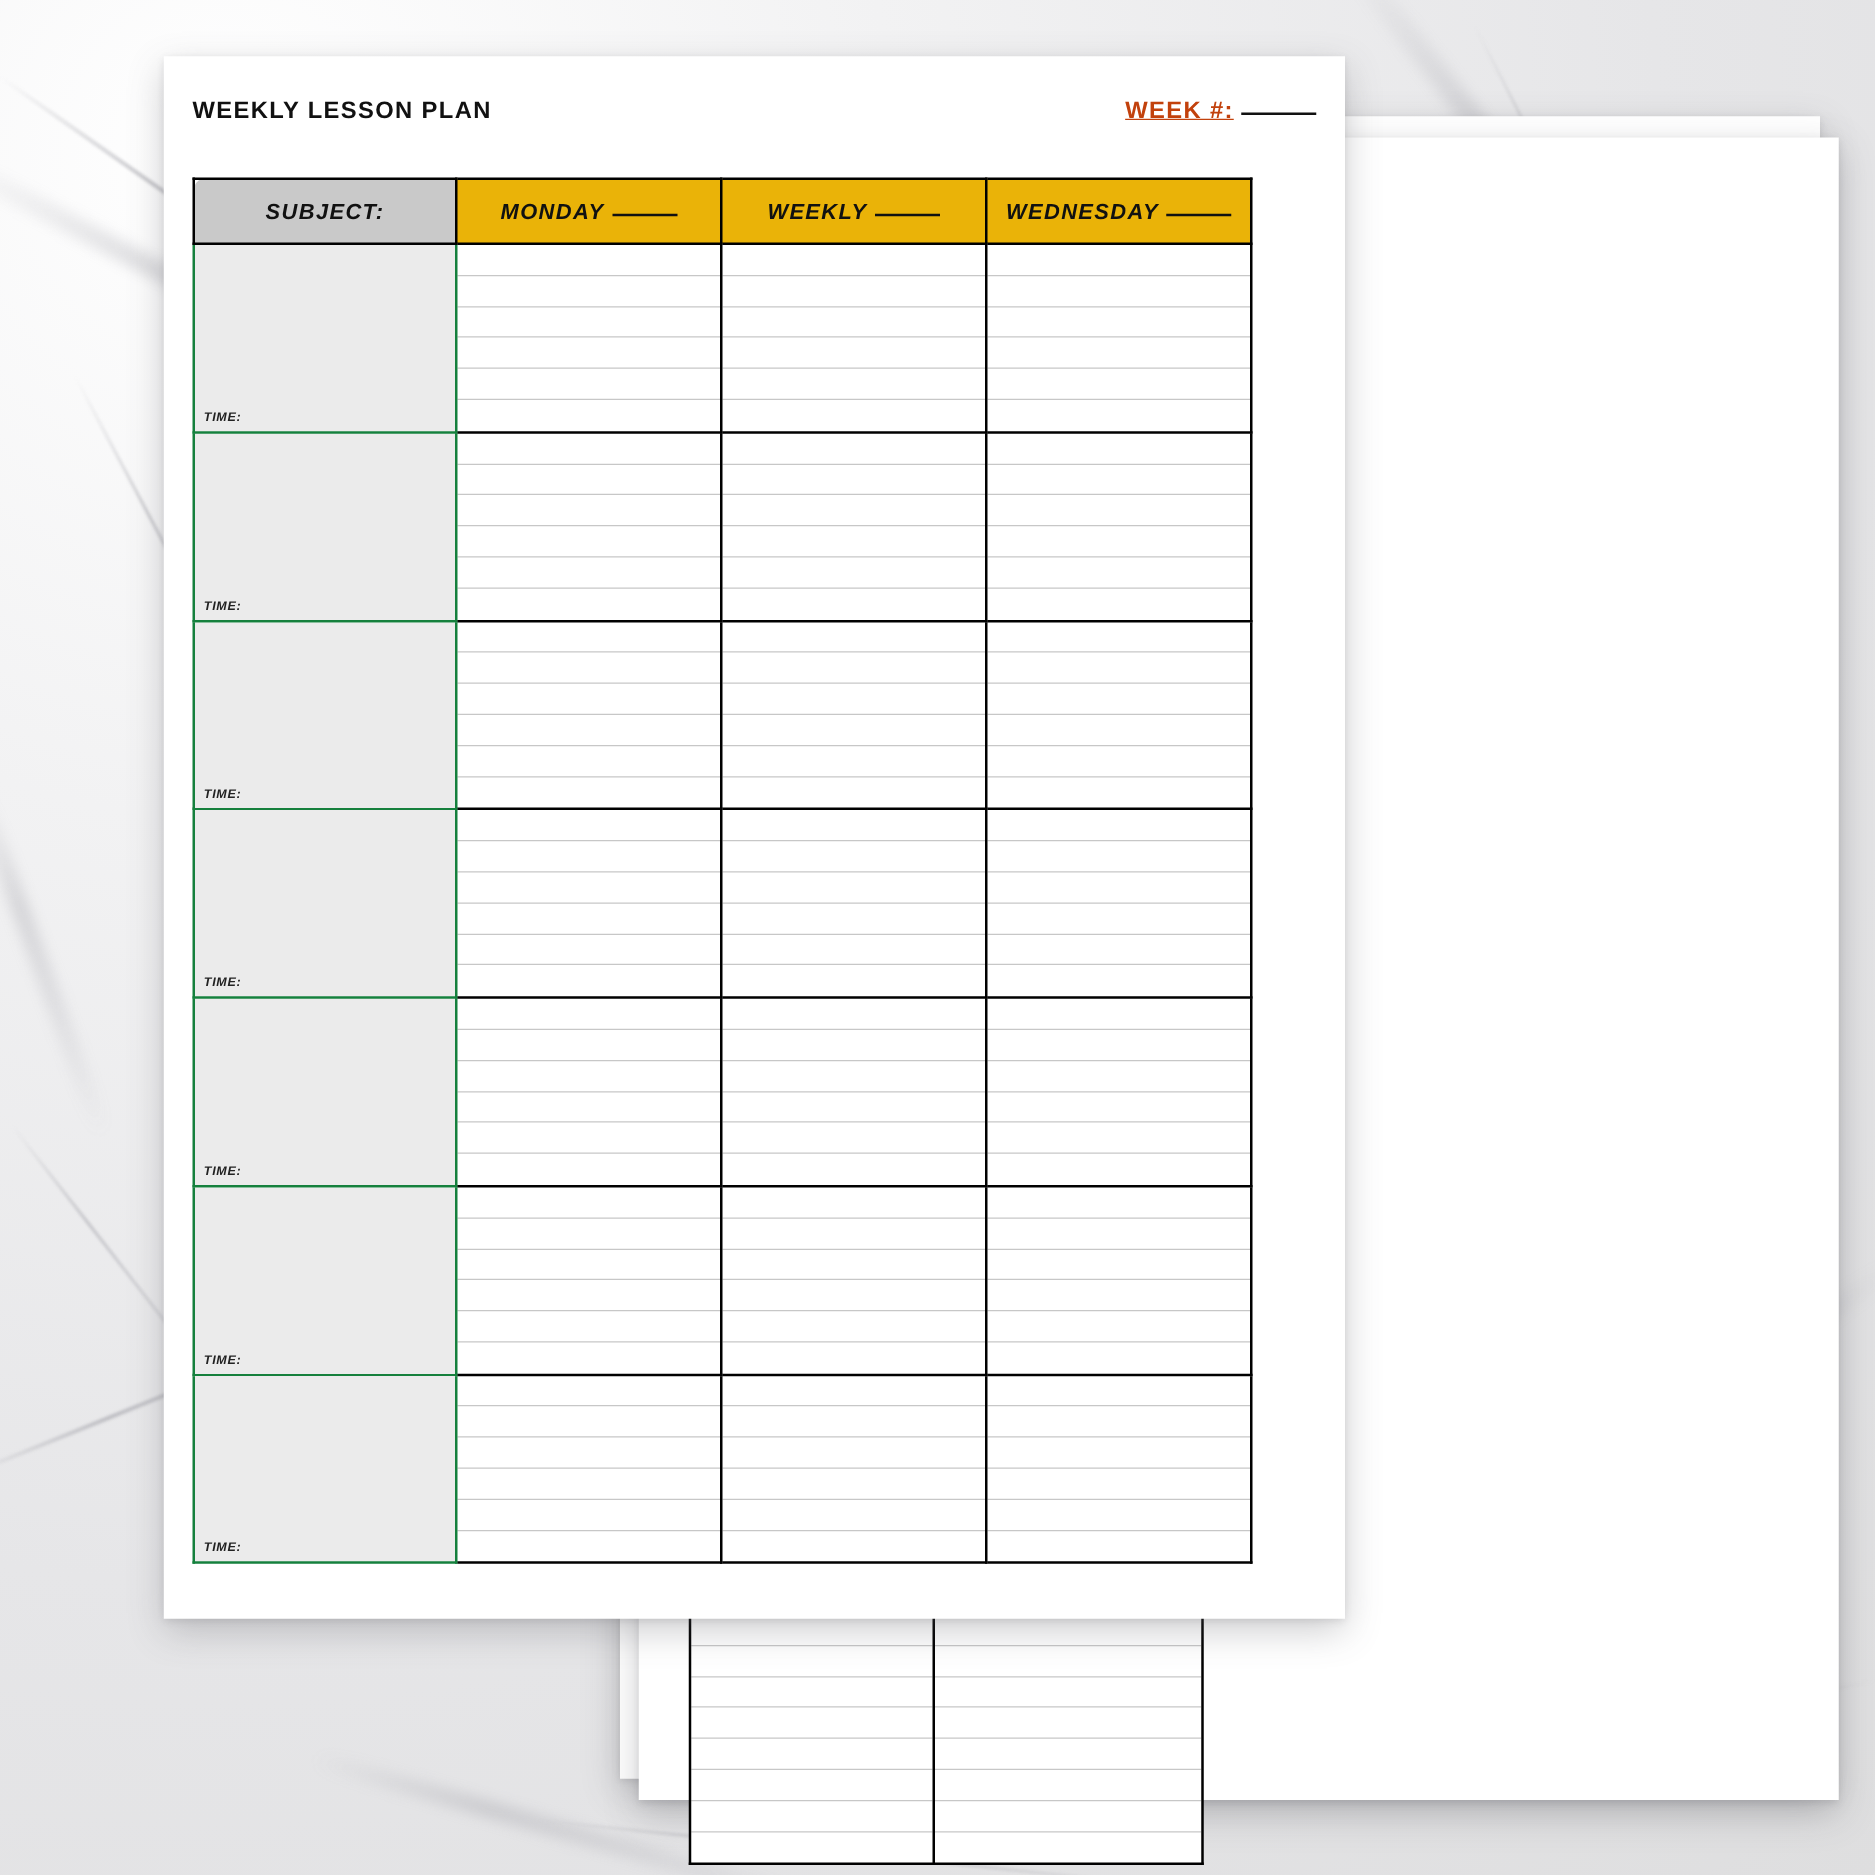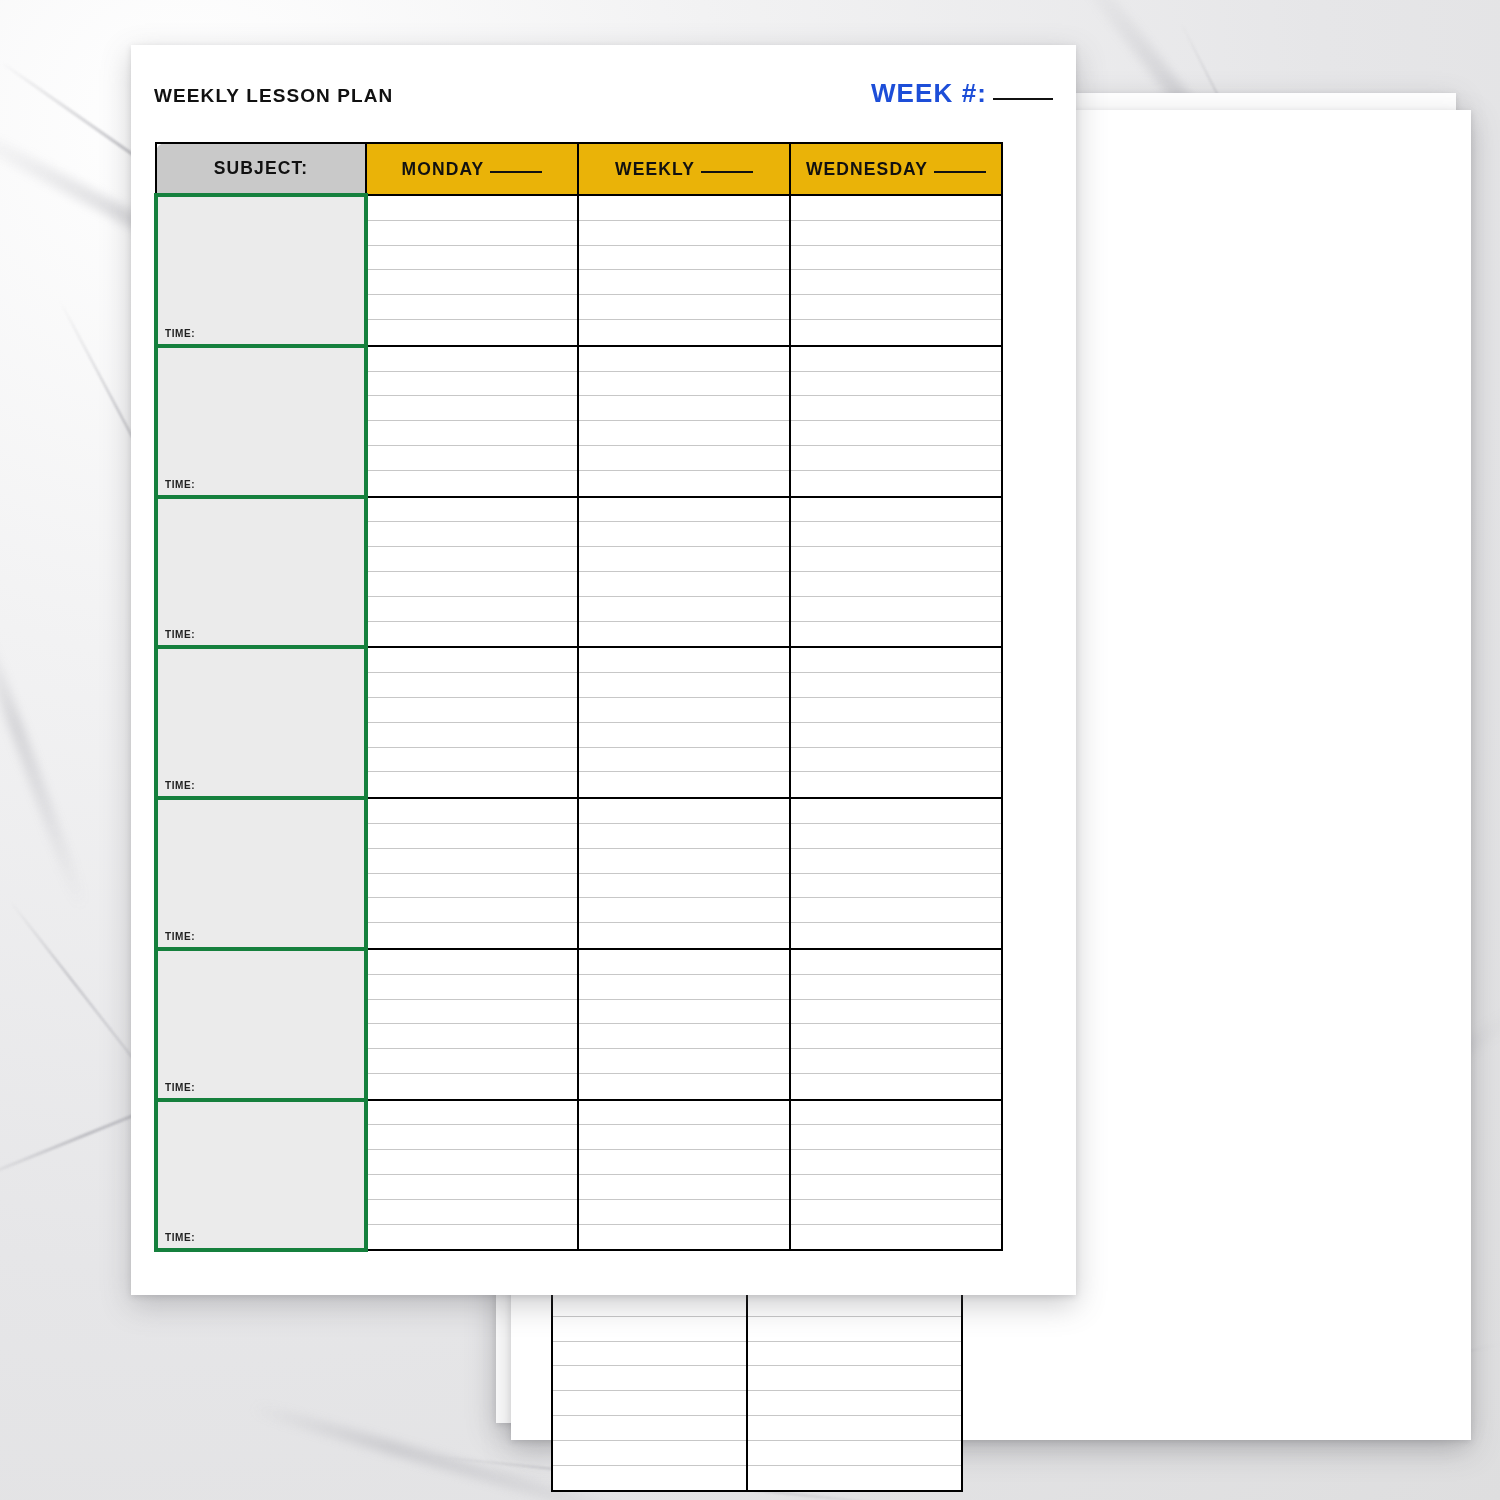--- a/index.html
+++ b/index.html
@@ -72,65 +72,66 @@
     justify-content: space-between;
     align-items: baseline;
   }
   .pg-title {
     font-size: 19px;
     letter-spacing: 1.1px;
     font-weight: 700;
     color: #111;
   }
   .pg-week {
-    font-size: 26px;
+    font-size: 19px;
     letter-spacing: 1.1px;
     font-weight: 700;
-    color: #1d4ed8;
+    color: #c2410c;
     white-space: nowrap;
+    text-decoration: underline;
   }
   .blank-line {
     display: inline-block;
     border-bottom: 2px solid #111;
     width: 60px;
     height: 1px;
     margin-left: 6px;
     vertical-align: 2px;
   }
   .blank-line.sm { width: 52px; }
 
   
   table.plan {
     position: absolute;
     left: 23px;
     top: 97px;
     border-collapse: collapse;
     table-layout: fixed;
   }
-  table.plan td, table.plan th { padding: 0; }
+  table.plan td, table.plan th { padding: 0; font-style: italic; }
 
   .hdr-cell {
     border: 2px solid #000;
     height: 52px;
     font-size: 17.5px;
     letter-spacing: 1.1px;
     font-weight: 700;
     color: #111;
     text-align: center;
     vertical-align: middle;
     white-space: nowrap;
   }
   .hdr-subject {
     background: #c9c9c9;
     border-top-left-radius: 9px;
   }
   .hdr-day { background: #eab308; }
 
   .subj-cell {
-    border: 4px solid #15803d;
+    border: 2px solid #15803d;
     background: #ebebeb;
     vertical-align: bottom;
     position: relative;
     height: 150px;
   }
   .time-lbl {
     font-size: 10px;
     font-weight: 700;
     letter-spacing: .6px;
     color: #222;

